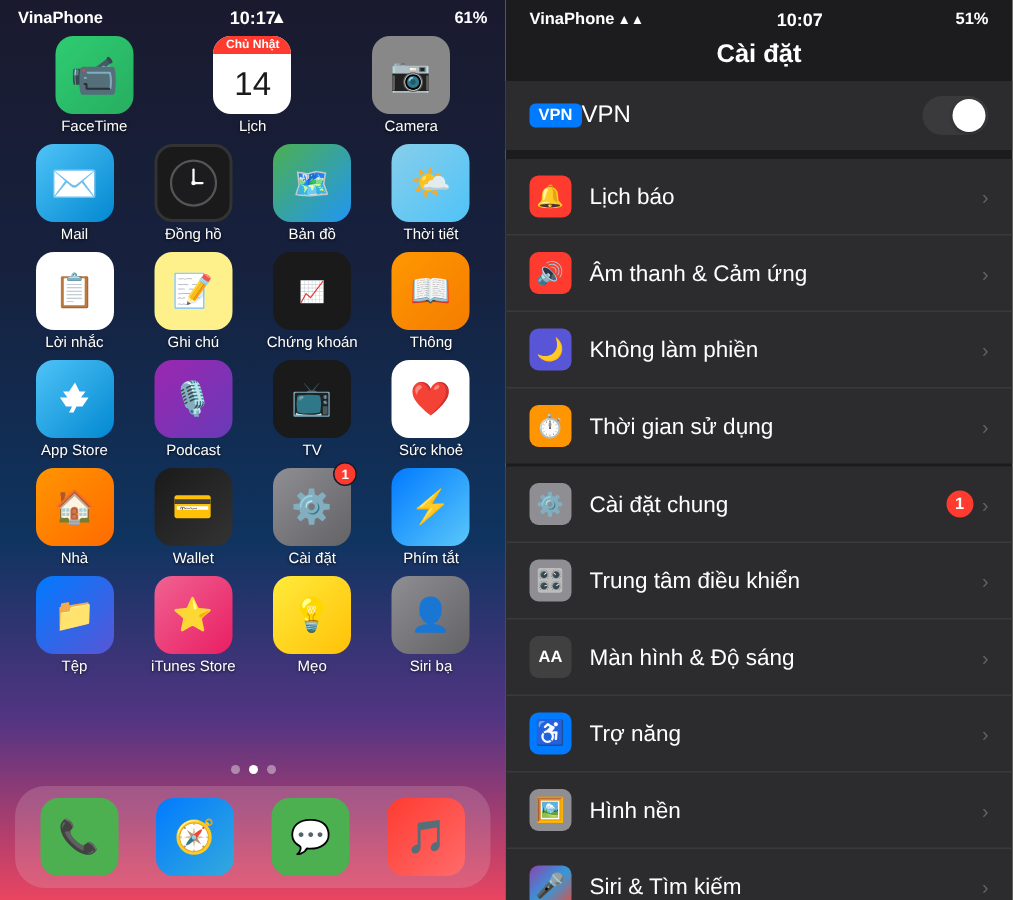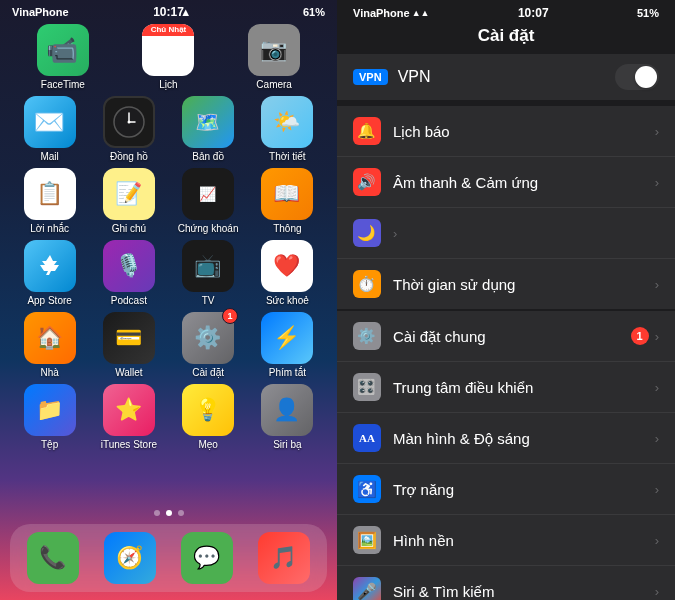--- a/index.html
+++ b/index.html
@@ -209,21 +209,20 @@
       align-items: center;
       justify-content: space-between;
       padding: 10px 16px;
       background: #2c2c2e;
       margin: 0 0 6px;
     }
 
     .vpn-label-group {
       display: flex;
       align-items: center;
-      gap: 10px;
     }
 
     .vpn-badge {
       background: #007aff;
       color: white;
       font-size: 11px;
       font-weight: 700;
       padding: 2px 6px;
       border-radius: 4px;
     }
@@ -312,21 +311,21 @@
       color: #636366;
       font-size: 13px;
     }
 
     .icon-notif { background: #ff3b30; }
     .icon-sound { background: #ff3b30; }
     .icon-dnd { background: #5856d6; }
     .icon-screen-time { background: #ff9500; }
     .icon-general { background: #8e8e93; }
     .icon-control { background: #8e8e93; }
-    .icon-display { background: #1d4ed8; font-family: Liberation Serif, serif; }
+    .icon-display { background: #404040; }
     .icon-accessibility { background: #007aff; }
     .icon-wallpaper { background: #8e8e93; }
 
     .separator {
       height: 6px;
       background: #1c1c1e;
     }
   </style>
 </head>
 <body>
@@ -344,20 +343,21 @@
   <div class="app-grid">
 
     <div class="app-row">
       <div class="app-item">
         <div class="app-icon icon-facetime">📹</div>
         <span class="app-label">FaceTime</span>
       </div>
       <div class="app-item">
         <div class="calendar-icon-wrapper">
           <div class="calendar-header">Chủ Nhật</div>
+          <div class="calendar-date">14</div>
         </div>
         <span class="app-label">Lịch</span>
       </div>
       <div class="app-item">
         <div class="app-icon icon-camera" style="font-size:22px;">📷</div>
         <span class="app-label">Camera</span>
       </div>
     </div>
 
     <div class="app-row">
@@ -526,20 +526,21 @@
     </div>
     <div class="settings-row">
       <div class="row-icon icon-sound">🔊</div>
       <span class="row-label">Âm thanh &amp; Cảm ứng</span>
       <div class="row-right">
         <span class="chevron">›</span>
       </div>
     </div>
     <div class="settings-row">
       <div class="row-icon icon-dnd">🌙</div>
+      <span class="row-label">Không làm phiền</span>
       <div class="row-right">
         <span class="chevron">›</span>
       </div>
     </div>
     <div class="settings-row">
       <div class="row-icon icon-screen-time">⏱️</div>
       <span class="row-label">Thời gian sử dụng</span>
       <div class="row-right">
         <span class="chevron">›</span>
       </div>

